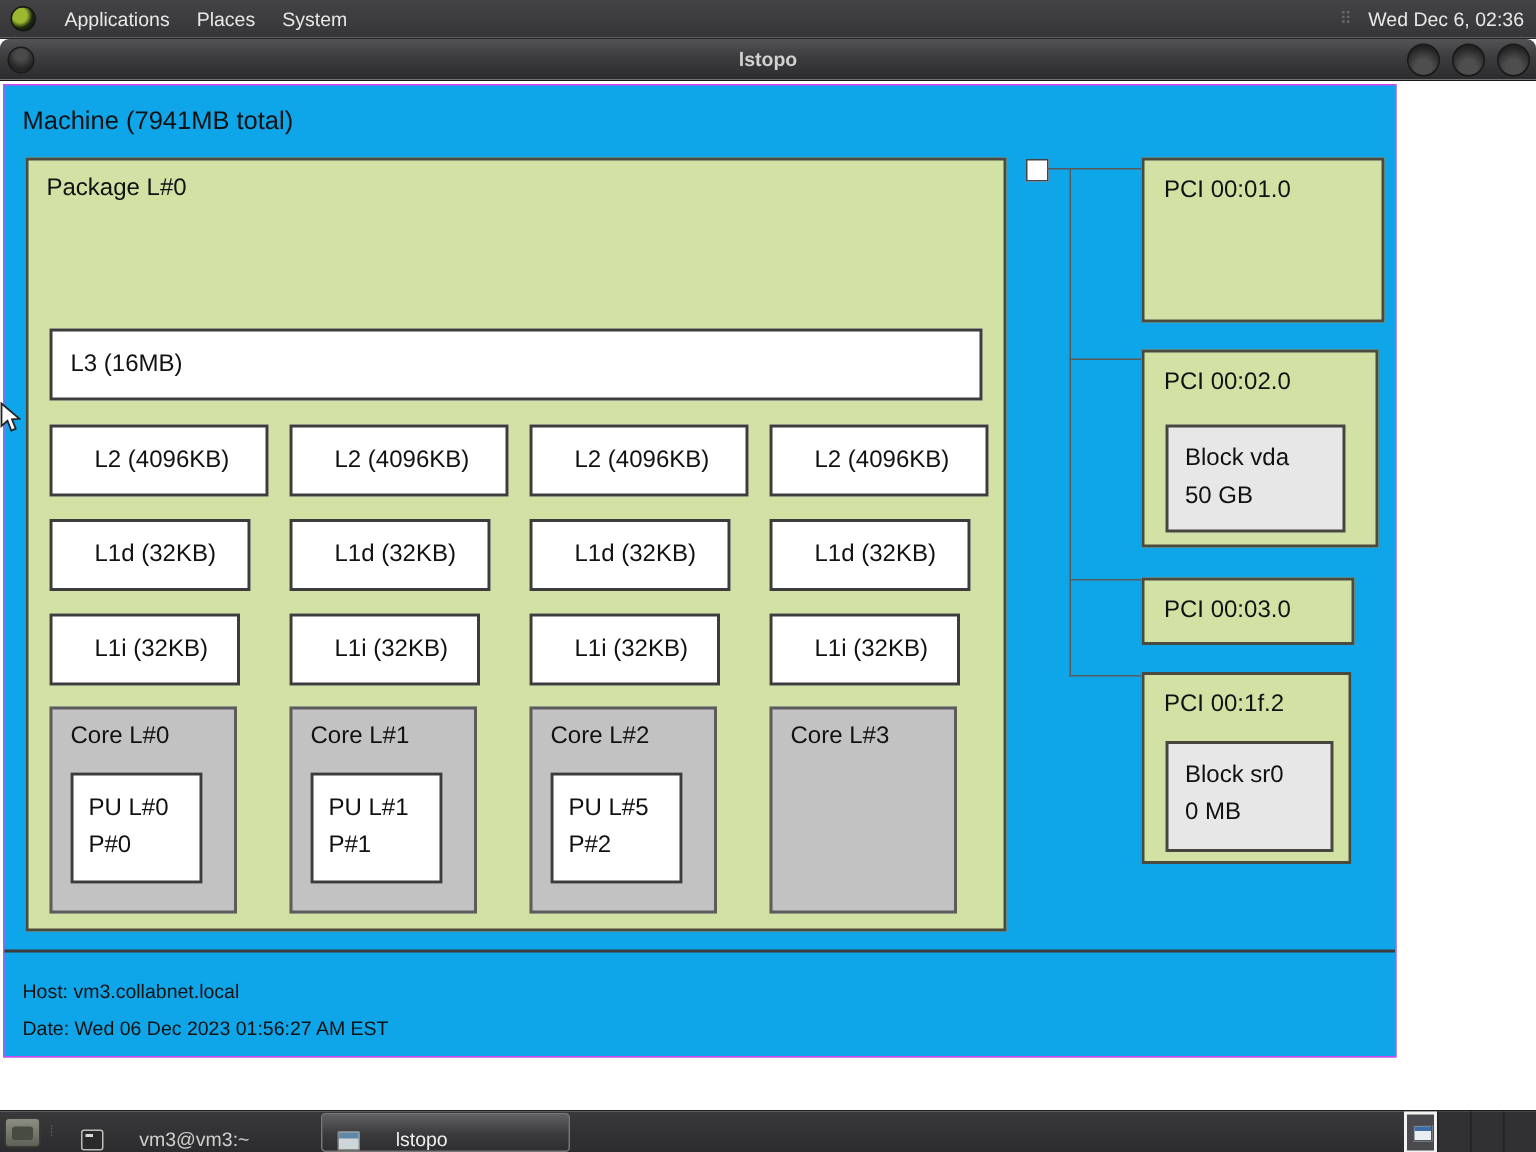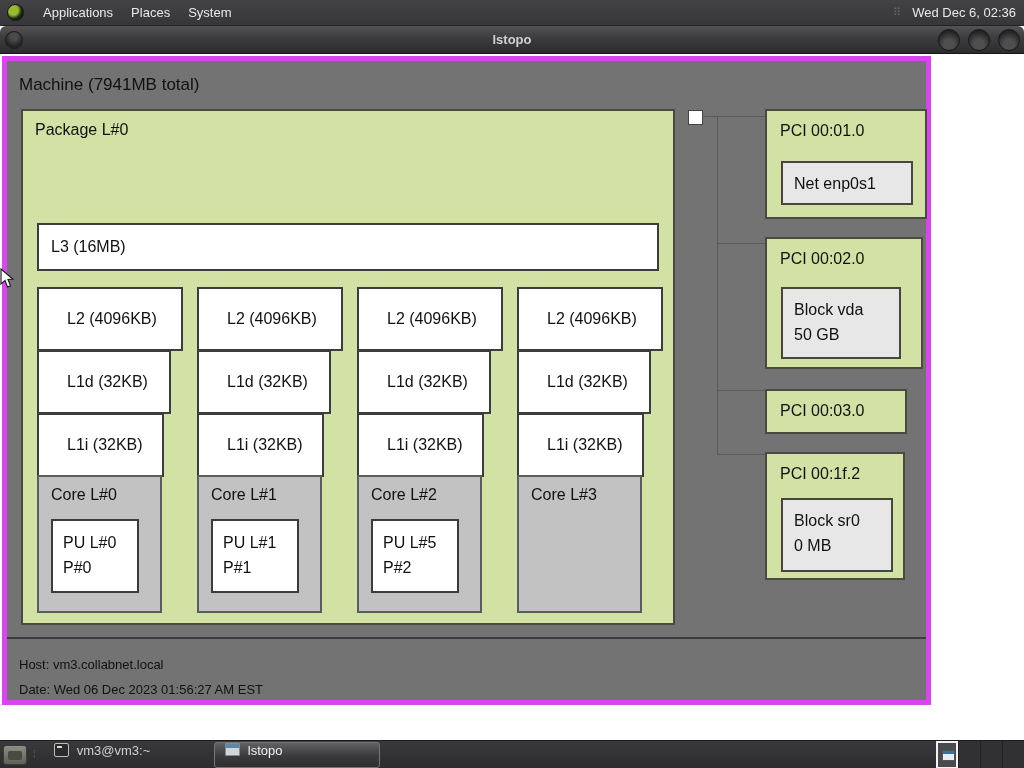--- a/index.html
+++ b/index.html
@@ -50,41 +50,41 @@
     width:22px; height:22px; border-radius:50%;
     background:radial-gradient(circle at 50% 75%, #4e4e4e 0 30%, #242424 75%, #1a1a1a 100%);
     border:1px solid #181818;
   }
 
   
   .canvas { position:absolute; left:0; top:54px; width:1024px; height:686px; background:#fff; }
 
   .frame {
     position:absolute; left:2px; top:2px; width:929px; height:649px;
-    border:5px solid #d946ef; background:#737373;
+    border:1px solid #d946ef; background:#0ea5e9;
   }
   .legend-divider { position:absolute; left:0; right:0; top:576px; border-top:2px solid #3c3c3c; }
 
   .machine-label { position:absolute; left:12px; top:14px; font-size:17px; }
 
   .box { position:absolute; border:2px solid #4a4a40; }
   .green { background:#d1e2a4; }
   .white-box { background:#ffffff; border-color:#3c3c3c; }
   .pink  { background:#eee0e1; border-color:#59504f; }
   .core  { background:#c2c2c2; border-color:#5c5c5c; }
   .device{ background:#e7e7e7; border-color:#46463e; }
 
   .lbl { font-size:16px; }
   .pad-label { padding:10px 0 0 12px; }
   .vcenter { display:flex; align-items:center; padding-left:12px; font-size:16px; }
 
   .package { left:14px; top:48px; width:654px; height:516px; }
   .numanode { left:14px; top:50px; width:622px; height:46px; }
   .l3 { left:14px; top:112px; width:622px; height:48px; }
-  .row-box { height:64px;padding-left:28px; }
+  .row-box { height:48px;padding-left:28px; }
   .core-box { width:125px; height:138px; top:364px; }
   .pu {
     left:12px; top:42px; width:88px; height:74px;
     background:#fff; border:2px solid #3c3c3c; position:absolute;
     font-size:16px; line-height:25px; padding:9px 0 0 10px;
   }
   .core-title { padding:9px 0 0 12px; font-size:16px; }
 
   
   .hostbridge { position:absolute; left:681px; top:49px; width:15px; height:15px;
@@ -107,21 +107,21 @@
   }
   .show-desktop {
     width:24px; height:20px; margin:0 6px 0 3px; border-radius:3px;
     background:linear-gradient(#8b8f83,#5d6157);
     border:1px solid #3a3a38; position:relative;
   }
   .show-desktop::after{ content:""; position:absolute; left:4px; top:5px; right:4px; bottom:4px;
     background:#474b42; border-radius:2px; }
   .tb-sep { color:#5c5c5e; font-size:10px; margin-right:8px; }
   .task-btn {
-    height:24px; display:flex; align-items:flex-start; gap:8px;
+    height:24px; display:flex; align-items:flex-end; gap:24px;
     padding:0 10px; margin-right:4px; width:166px; border-radius:3px;
   }
   .task-btn.active {
     background:linear-gradient(#606062 0%, #3a3a3c 55%, #2e2e30 100%);
     border:1px solid #767678; height:26px; color:#efefef;
   }
   .term-icon {
     width:15px; height:14px; background:#2a2a2a; border:1px solid #bdbdbd; border-radius:2px;
     position:relative; flex:0 0 auto;
   }
@@ -217,23 +217,20 @@
 
       <div class="hostbridge"></div>
       <div class="line" style="left:710px;top:55px;width:1px;height:339px"></div>
       <div class="line" style="left:695px;top:55px;width:63px;height:1px"></div>
       <div class="line" style="left:710px;top:182px;width:48px;height:1px"></div>
       <div class="line" style="left:710px;top:329px;width:48px;height:1px"></div>
       <div class="line" style="left:710px;top:393px;width:48px;height:1px"></div>
 
       <div class="box green" style="left:758px;top:48px;width:162px;height:110px">
         <div class="pci-label">PCI 00:01.0</div>
-        <div class="box device dev" style="left:14px;top:50px;width:132px;height:44px">
-          <div>Net enp0s1</div>
-        </div>
       </div>
 
       <div class="box green" style="left:758px;top:176px;width:158px;height:132px">
         <div class="pci-label">PCI 00:02.0</div>
         <div class="box device dev" style="left:14px;top:48px;width:120px;height:72px">
           <div>Block vda</div>
           <div>50 GB</div>
         </div>
       </div>
 

